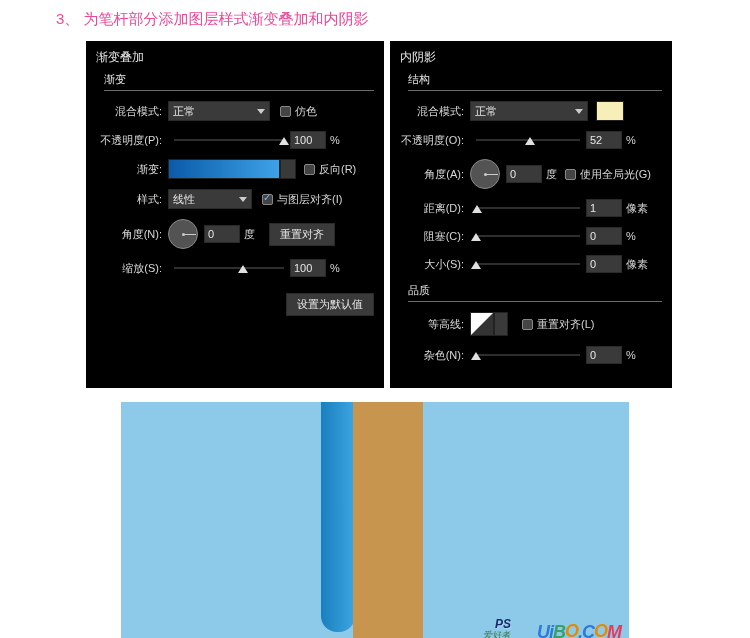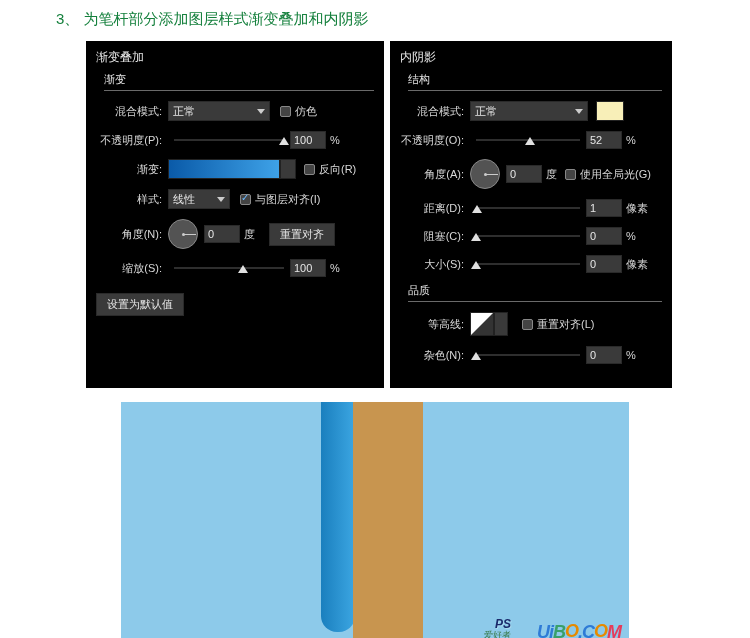--- a/index.html
+++ b/index.html
@@ -6,21 +6,21 @@
   body {
     font-family: "Microsoft YaHei", "SimSun", sans-serif;
     background: #ffffff;
     width: 750px;
     padding: 0;
     font-size: 12px;
     color: #d8d8d8;
   }
   .step-title {
     font-size: 15px;
-    color: #15803d;
+    color: #ec4899;
     padding: 10px 40px 12px 56px;
   }
   .panels-row {
     display: flex;
     gap: 6px;
     padding: 0 40px 0 86px;
   }
   .panel {
     background: #000000;
     padding: 8px 10px 14px 10px;
@@ -158,21 +158,21 @@
     background: #3a3a3a;
     border: 1px solid #2a2a2a;
     color: #e6e6e6;
     font-size: 11px;
     padding: 3px 10px;
     cursor: pointer;
   }
   .btn-row {
     display: flex;
     gap: 10px;
-    justify-content: flex-start;
+    justify-content: flex-end;
     margin-top: 16px;
   }
   .swatch {
     width: 28px; height: 20px;
     background: #f8efb8;
     border: 1px solid #222;
   }
   .contour {
     width: 24px; height: 24px;
     background: linear-gradient(135deg, #fff 48%, #333 52%);
@@ -280,21 +280,21 @@
             <span class="caret"></span>
           </div>
       </div>
       <span style="width:8px"></span>
       <span class="chk"></span>
       <span>反向(R)</span>
     </div>
 
     <div class="row">
       <div class="label">样式:</div>
-      <div class="select" style="width:62px">
+      <div class="select" style="width:84px">
         <span>线性</span>
         <span class="caret"></span>
       </div>
       <span style="width:10px"></span>
       <span class="chk checked"></span>
       <span>与图层对齐(I)</span>
     </div>
 
     <div class="row">
       <div class="label">角度(N):</div>

